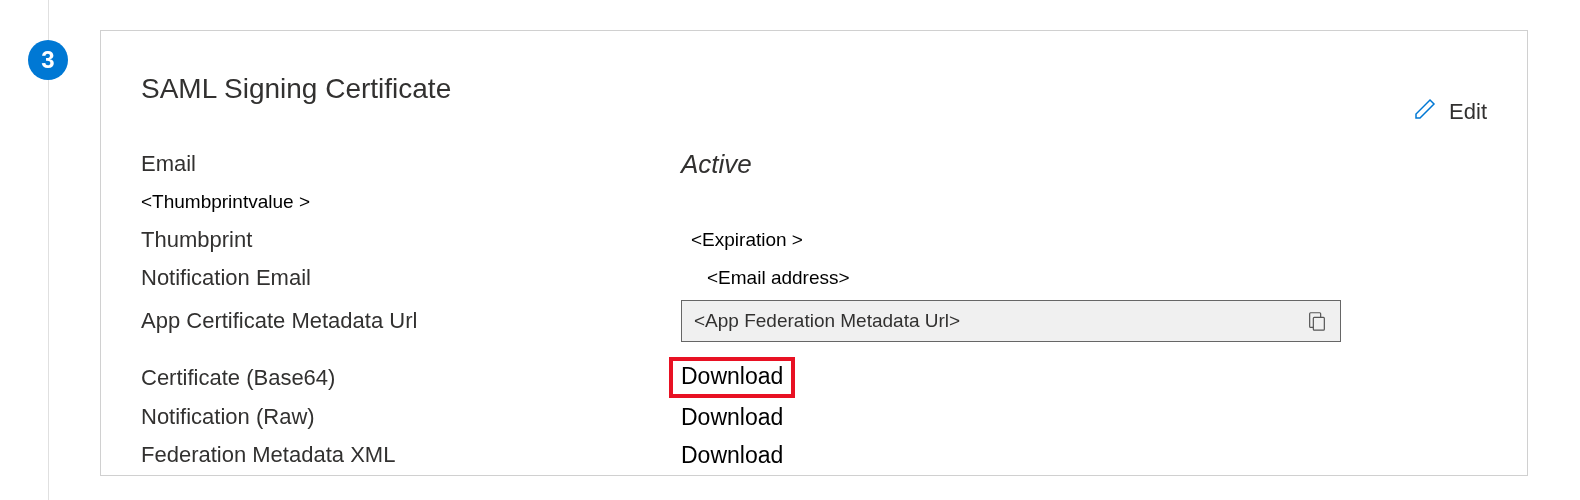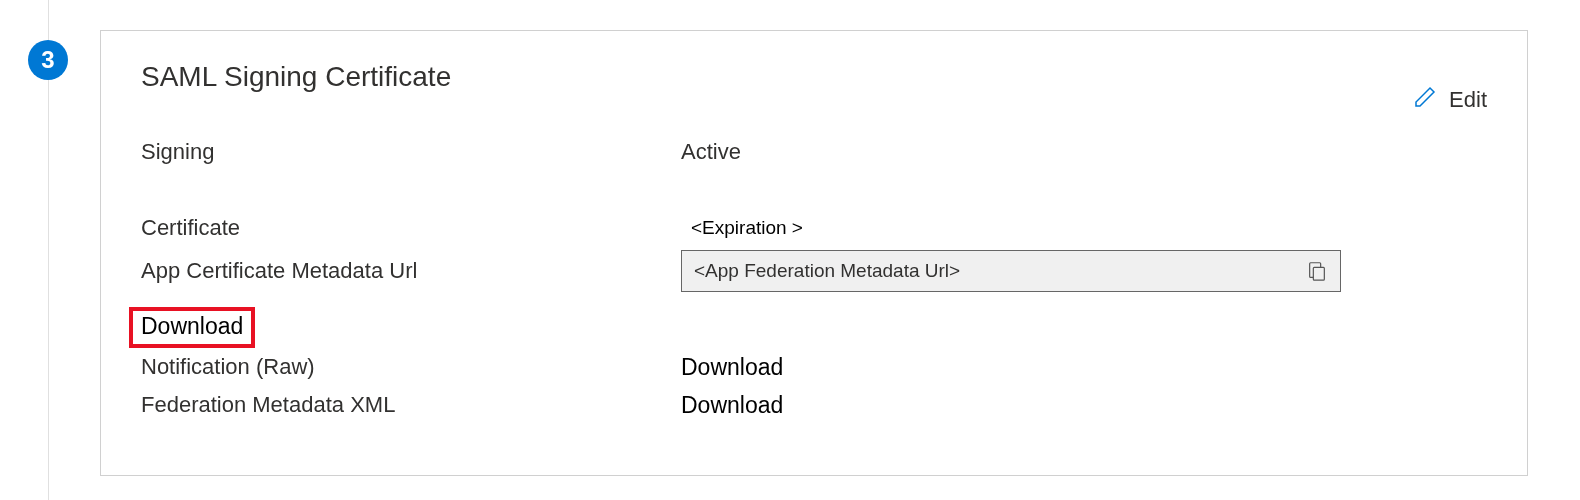--- a/index.html
+++ b/index.html
@@ -39,21 +39,21 @@
       z-index: 2;
     }
     .card {
       position: absolute;
       left: 100px;
       top: 30px;
       width: 1428px;
       height: 446px;
       border: 1px solid #d0d0d0;
       background: #ffffff;
-      padding: 30px 40px;
+      padding: 42px 40px;
     }
     .card-header {
       display: flex;
       justify-content: space-between;
       align-items: flex-start;
     }
     .card-title {
       font-size: 28px;
       font-weight: 400;
       color: #323130;
@@ -91,21 +91,22 @@
       font-size: 22px;
       color: #323130;
       display: flex;
       align-items: center;
     }
     .value-placeholder {
       font-size: 19px;
       color: #000;
     }
     .value-active {
-      font-size: 22px;
+      font-size: 26px;
+      font-style: italic;
     }
     .url-box {
       display: flex;
       align-items: center;
       border: 1px solid #666;
       background: #f0f0f0;
       width: 660px;
       height: 42px;
       padding: 0 12px;
       font-size: 19px;
@@ -157,53 +158,63 @@
           <path d="M17 3l4 4L7 21H3v-4L17 3z"></path>
         </svg>
       </span>
       <span>Edit</span>
     </div>
   </div>
 
   <div class="rows">
 
     <div class="row">
-      <div class="label-col">Signing</div>
+      <div class="label-col">Email</div>
       <div class="value-col value-active">Active</div>
     </div>
 
     <div class="row">
-    </div>
-
-    <div class="row">
-      <div class="label-col">Certificate</div>
+      <div class="value-col">
+          <span class="value-placeholder">&lt;Thumbprintvalue &gt;</span>
+        </div>
+    </div>
+
+    <div class="row">
+      <div class="label-col">Thumbprint</div>
       <div class="value-col">
           <span class="value-placeholder" style="padding-left:10px">&lt;Expiration &gt;</span>
         </div>
     </div>
 
+    <div class="row">
+      <div class="label-col">Notification Email</div>
+      <div class="value-col">
+          <span class="value-placeholder" style="padding-left:26px">&lt;Email address&gt;</span>
+        </div>
+    </div>
 
     <div class="row" style="min-height:48px">
       <div class="label-col">App Certificate Metadata Url</div>
       <div class="value-col">
         <div class="url-box">
           <span class="url-text">&lt;App Federation Metadata Url&gt;</span>
           <span class="copy-icon">
             <svg viewBox="0 0 24 24" fill="none" stroke="#555" stroke-width="1.3">
               <rect x="8" y="8" width="12" height="14" rx="1"></rect>
               <path d="M16 8V4a1 1 0 0 0-1-1H5a1 1 0 0 0-1 1v14a1 1 0 0 0 1 1h3"></path>
             </svg>
           </span>
         </div>
       </div>
     </div>
 
     <div class="section-gap"></div>
 
     <div class="row">
+      <div class="label-col">Certificate (Base64)</div>
       <div class="value-col" style="position:relative; left:-12px;">
         <span class="download-highlight">
           <span class="download-link">Download</span>
         </span>
       </div>
     </div>
 
     <div class="row">
       <div class="label-col">Notification (Raw)</div>
       <div class="value-col">

